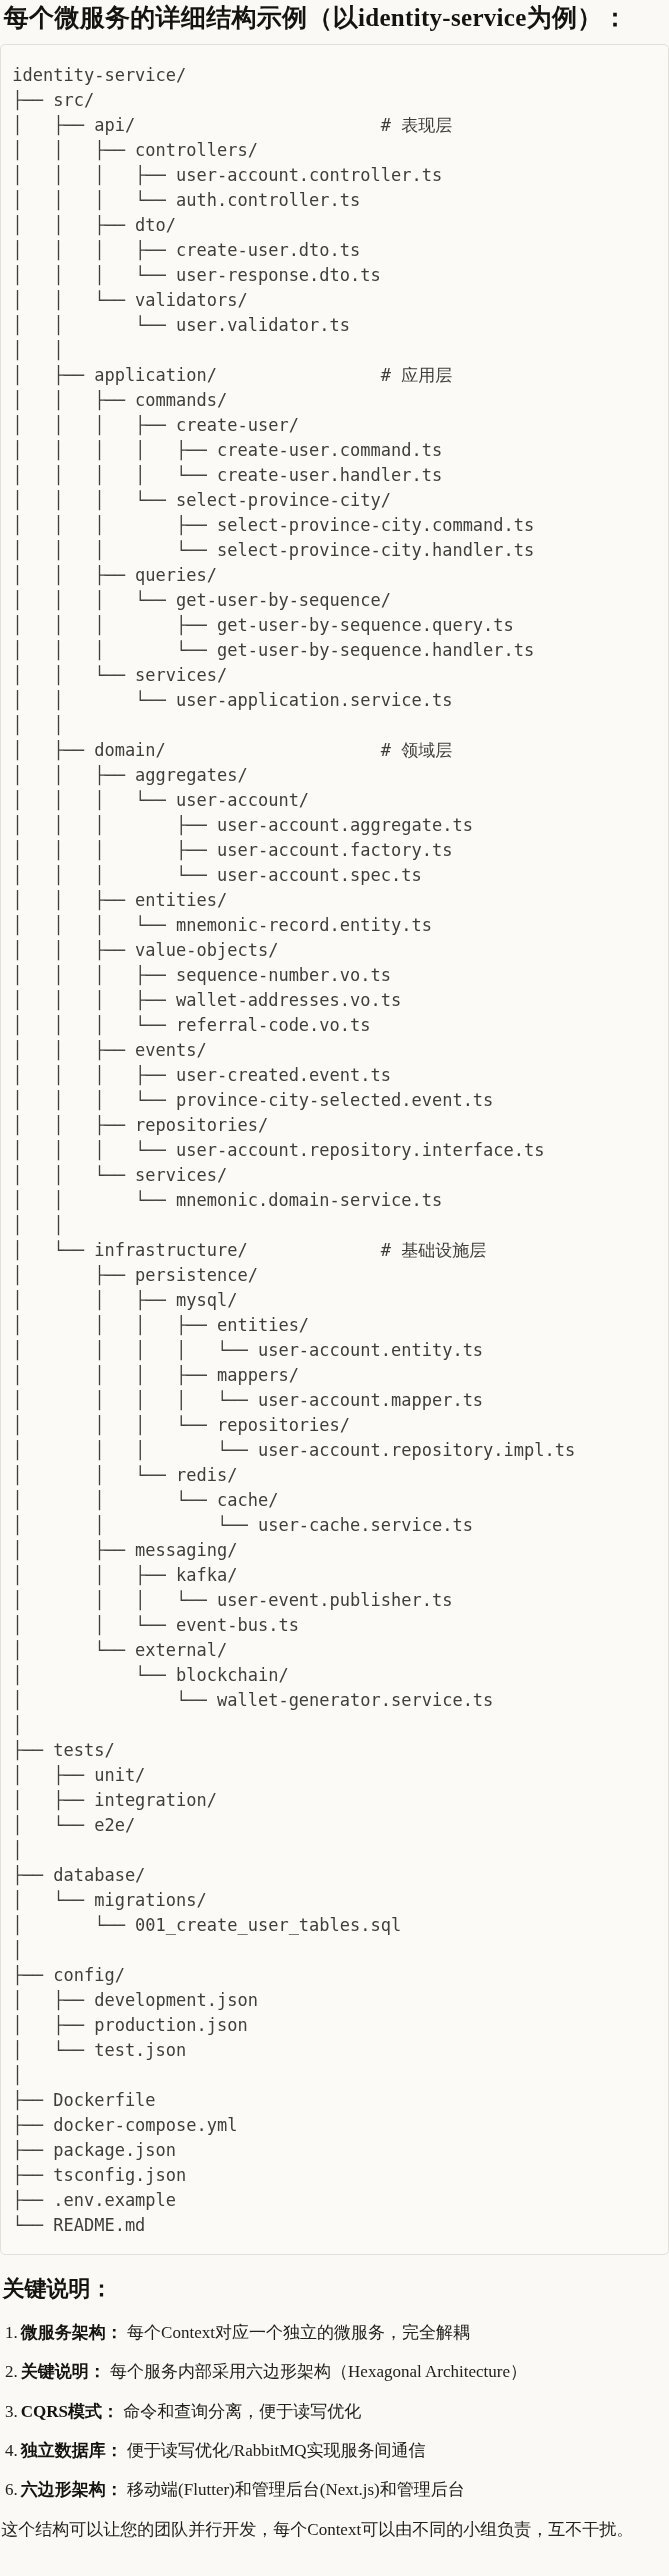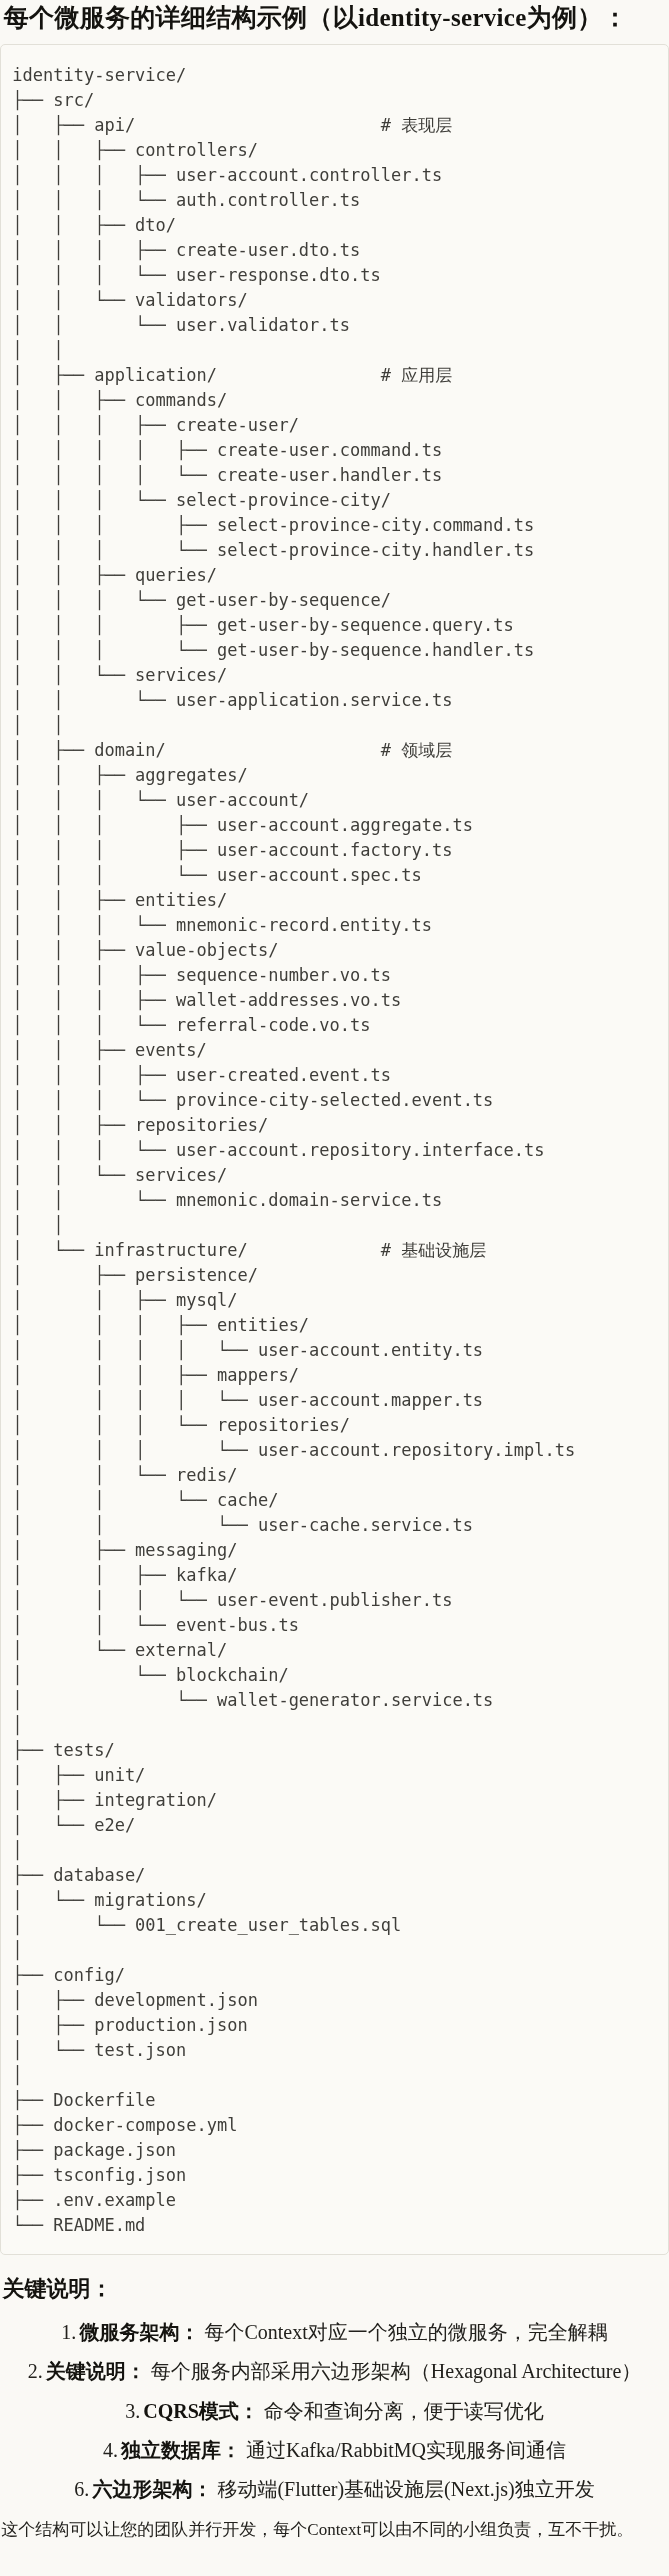--- a/index.html
+++ b/index.html
@@ -48,25 +48,24 @@
     line-height: 27.5px;
     font-weight: 700;
     color: #14130f;
   }
   .notes-list {
     margin: 17.5px 0 0 0;
     padding: 0 5px 0 5px;
     list-style: none;
   }
   .note-item {
-    font-size: 20px;
+    font-size: 17px;
     line-height: 25px;
     margin: 0 0 14.4px 0;
     color: #22211d;
-    text-align: center;
   }
   .note-num {
     margin-right: 3.1px;
   }
   .note-label {
     font-weight: 700;
     color: #14130f;
   }
   .note-text {
     color: #22211d;
@@ -172,18 +171,18 @@
 ├── .env.example
 └── README.md</pre>
 </div>
 
 <h2 class="notes-heading">关键说明：</h2>
 
 <ol class="notes-list">
     <li class="note-item"><span class="note-num">1.</span><span class="note-label">微服务架构：</span><span class="note-text"> 每个Context对应一个独立的微服务，完全解耦</span></li>
     <li class="note-item"><span class="note-num">2.</span><span class="note-label">关键说明：</span><span class="note-text"> 每个服务内部采用六边形架构（Hexagonal Architecture）</span></li>
     <li class="note-item"><span class="note-num">3.</span><span class="note-label">CQRS模式：</span><span class="note-text"> 命令和查询分离，便于读写优化</span></li>
-    <li class="note-item"><span class="note-num">4.</span><span class="note-label">独立数据库：</span><span class="note-text"> 通过Kafka/RabbitMQ实现服务间通信</span></li>
-    <li class="note-item"><span class="note-num">6.</span><span class="note-label">六边形架构：</span><span class="note-text"> 移动端(Flutter)基础设施层(Next.js)独立开发</span></li>
+    <li class="note-item"><span class="note-num">4.</span><span class="note-label">独立数据库：</span><span class="note-text"> 便于读写优化/RabbitMQ实现服务间通信</span></li>
+    <li class="note-item"><span class="note-num">6.</span><span class="note-label">六边形架构：</span><span class="note-text"> 移动端(Flutter)和管理后台(Next.js)和管理后台</span></li>
   </ol>
 
 <p class="footer-paragraph">这个结构可以让您的团队并行开发，每个Context可以由不同的小组负责，互不干扰。</p>
 
 
 </body></html>

